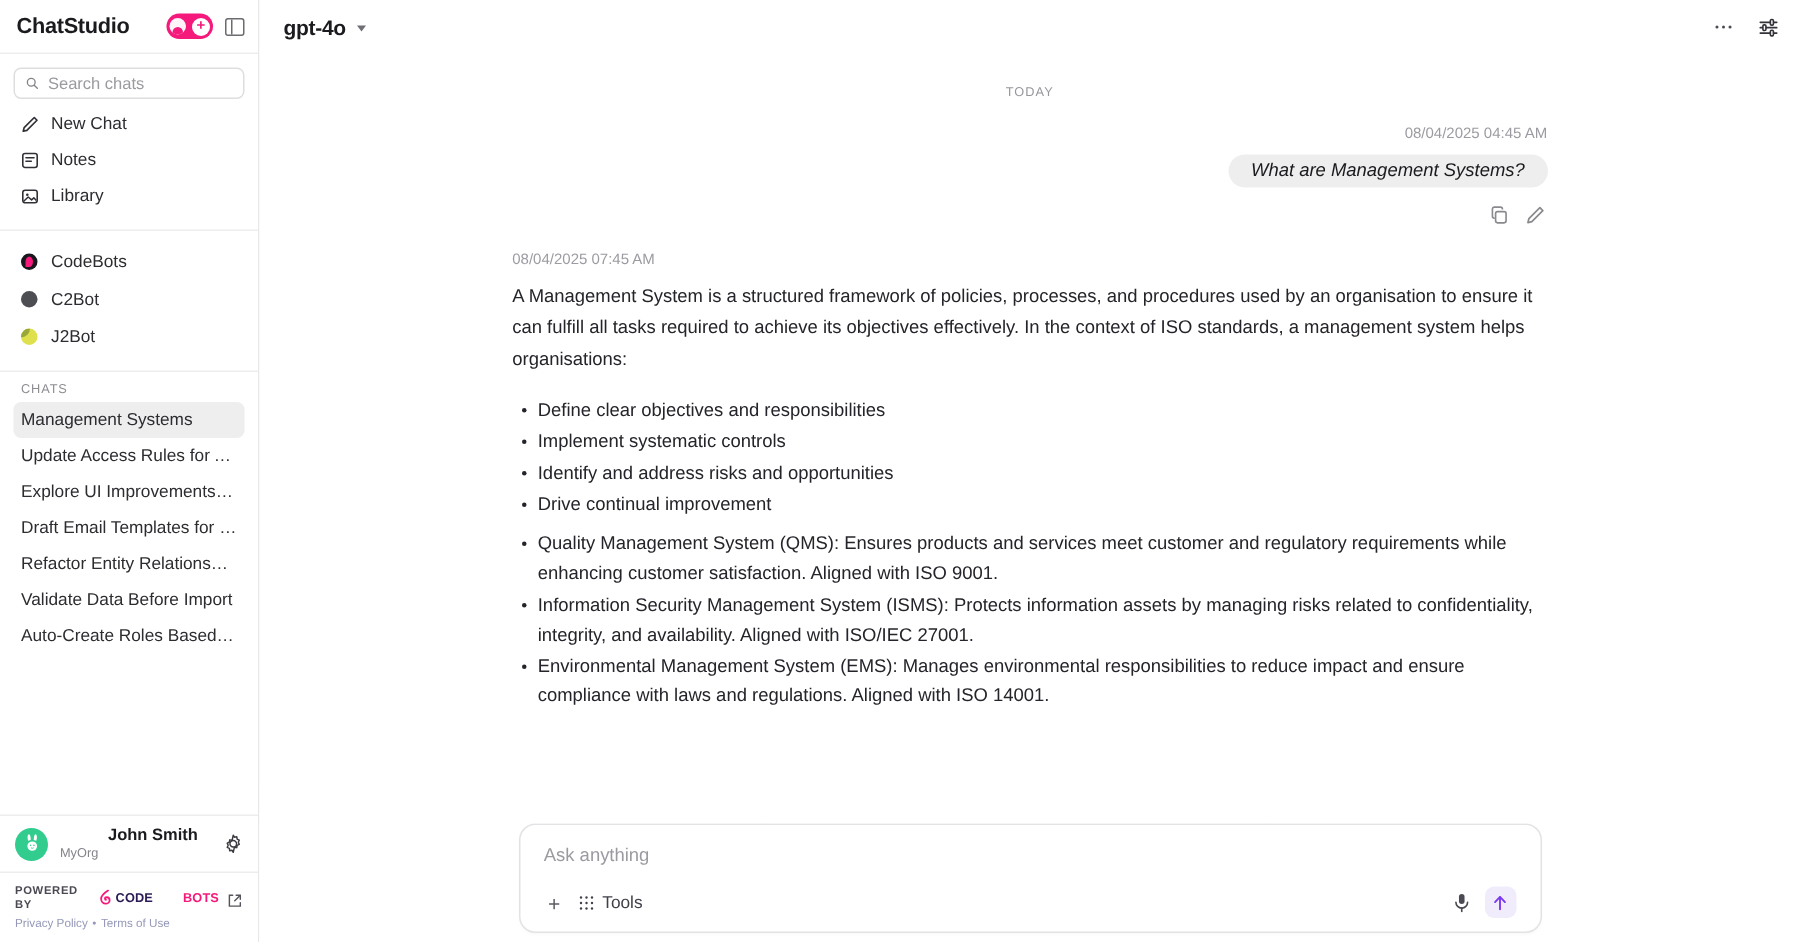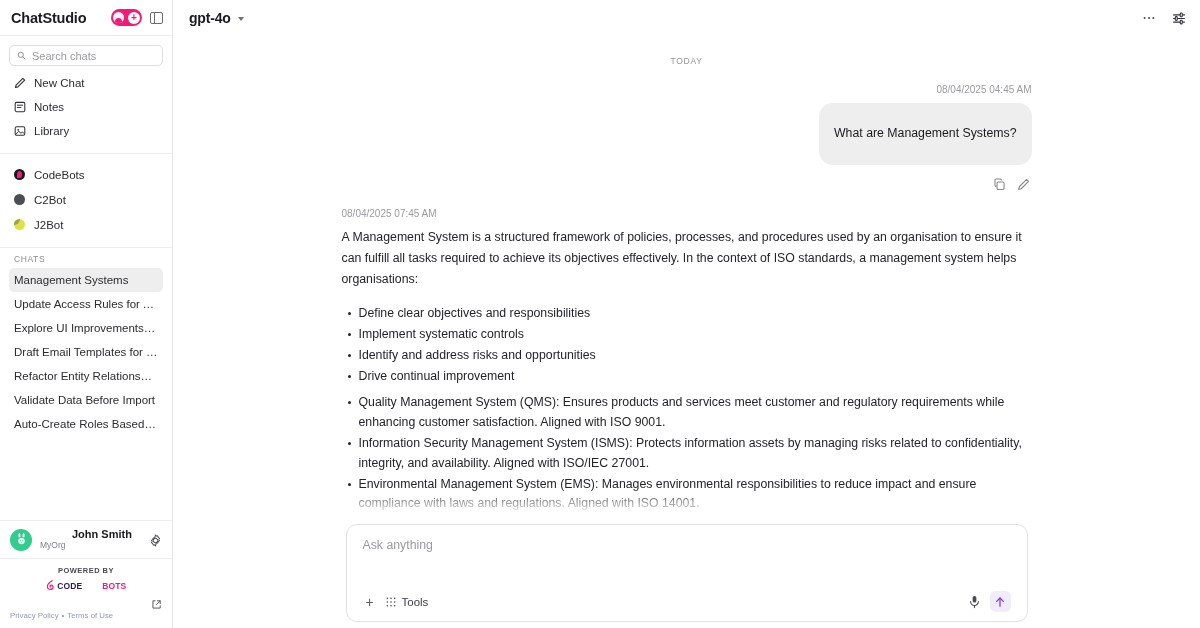--- a/index.html
+++ b/index.html
@@ -130,21 +130,21 @@
   }
   .user-meta { display:flex; flex-direction:column; line-height:1.15; }
   .user-name { font-size:11px; font-weight:bold; color:#1b1b1f;margin-left:32px; }
   .user-org { font-size:8.5px; color:#83838a; }
   .gear { margin-left:auto; width:13px; height:13px; cursor:pointer; }
 
   .sb-footer {
     border-top:1px solid #ededed;
     padding:7px 10px 8px 10px; flex:0 0 auto;
   }
-  .pb-row { display:flex; align-items:center; gap:5px;flex-direction:column; }
+  .pb-row { display:flex; align-items:center; gap:5px; }
   .pb-text { font-size:7.5px; letter-spacing:.45px; color:#4a4a52; font-weight:bold; }
   .cb-logo { display:flex; align-items:center; gap:2.5px; }
   .cb-mark { width:9px; height:11px; flex:0 0 9px; }
   .cb-word { font-size:8.5px; font-weight:bold; letter-spacing:.1px; }
   .cb-word .c1 { color:#2b1a55; }
   .cb-word .c2 { color:#f4197b;padding-left:20px; }
   .ext-ico { margin-left:auto; width:11px; height:11px; cursor:pointer; }
   .legal { margin-top:4px; font-size:7.8px; color:#9598b8; }
   .legal a { color:#9598b8; text-decoration:none; cursor:pointer; }
   .legal .dot { margin:0 3px; }
@@ -167,22 +167,22 @@
     padding:0 0 0 0;
   }
   .thread-inner { width:690px; margin:0 auto; padding-top:16px; }
 
   .day-sep { text-align:center; font-size:8.5px; letter-spacing:.7px; color:#96969c; padding:4px 0 18px 0; }
 
   .msg-user-wrap { display:flex; flex-direction:column; align-items:flex-end; }
   .ts { font-size:10px; color:#9b9ba1; margin-bottom:8px; }
   .bubble-user {
     background:#eeeeef; border-radius:14px;
-    padding:22px 15px; font-size:12.3px; color:#1b1b1f;
-    max-width:520px; line-height:1.45;
+    padding:2px 15px; font-size:12.3px; color:#1b1b1f;
+    max-width:520px; line-height:1.45;font-style:italic;
   }
   .msg-actions { display:flex; gap:11px; margin-top:12px; margin-right:2px; }
   .act-ico { width:13px; height:13px; cursor:pointer; opacity:.72; }
 
   .msg-bot-wrap { margin-top:18px; }
   .msg-bot-wrap .ts { display:block; text-align:left; }
   .bot-body { font-size:12.3px; line-height:1.72; color:#24242a; }
   .bot-body p { margin-bottom:3px; }
   .bot-body .lead { margin-bottom:14px; }
   .bot-body ul { list-style:none; margin:0 0 6px 0; padding:0; }
@@ -201,21 +201,21 @@
     pointer-events:none;
   }
 
   
   .composer-zone { flex:0 0 auto; padding:0 0 6px 0; background:#fff; }
   .composer {
     width:682px; margin:0 auto;
     border:1px solid #e3e3e5; border-radius:11px;
     background:#fff; padding:13px 16px 9px 16px;
     box-shadow:0 1px 2px rgba(0,0,0,.025);
-    height:98px; display:flex; flex-direction:column;
+    height:73px; display:flex; flex-direction:column;
   }
   .composer .ph { font-size:12.3px; color:#9a9aa1; }
   .comp-bar { margin-top:auto; display:flex; align-items:center; gap:9px; }
   .plus-btn { font-size:14px; color:#5c5c64; cursor:pointer; line-height:1; width:14px; text-align:center; }
   .tools-btn { display:flex; align-items:center; gap:6px; cursor:pointer; font-size:11.5px; color:#40404a; }
   .grid-ico { width:10px; height:10px; }
   .comp-right { margin-left:auto; display:flex; align-items:center; gap:9px; }
   .mic-btn { width:13px; height:14px; cursor:pointer; }
   .send-btn {
     width:21px; height:21px; border-radius:6px; background:#f0ecfc;

